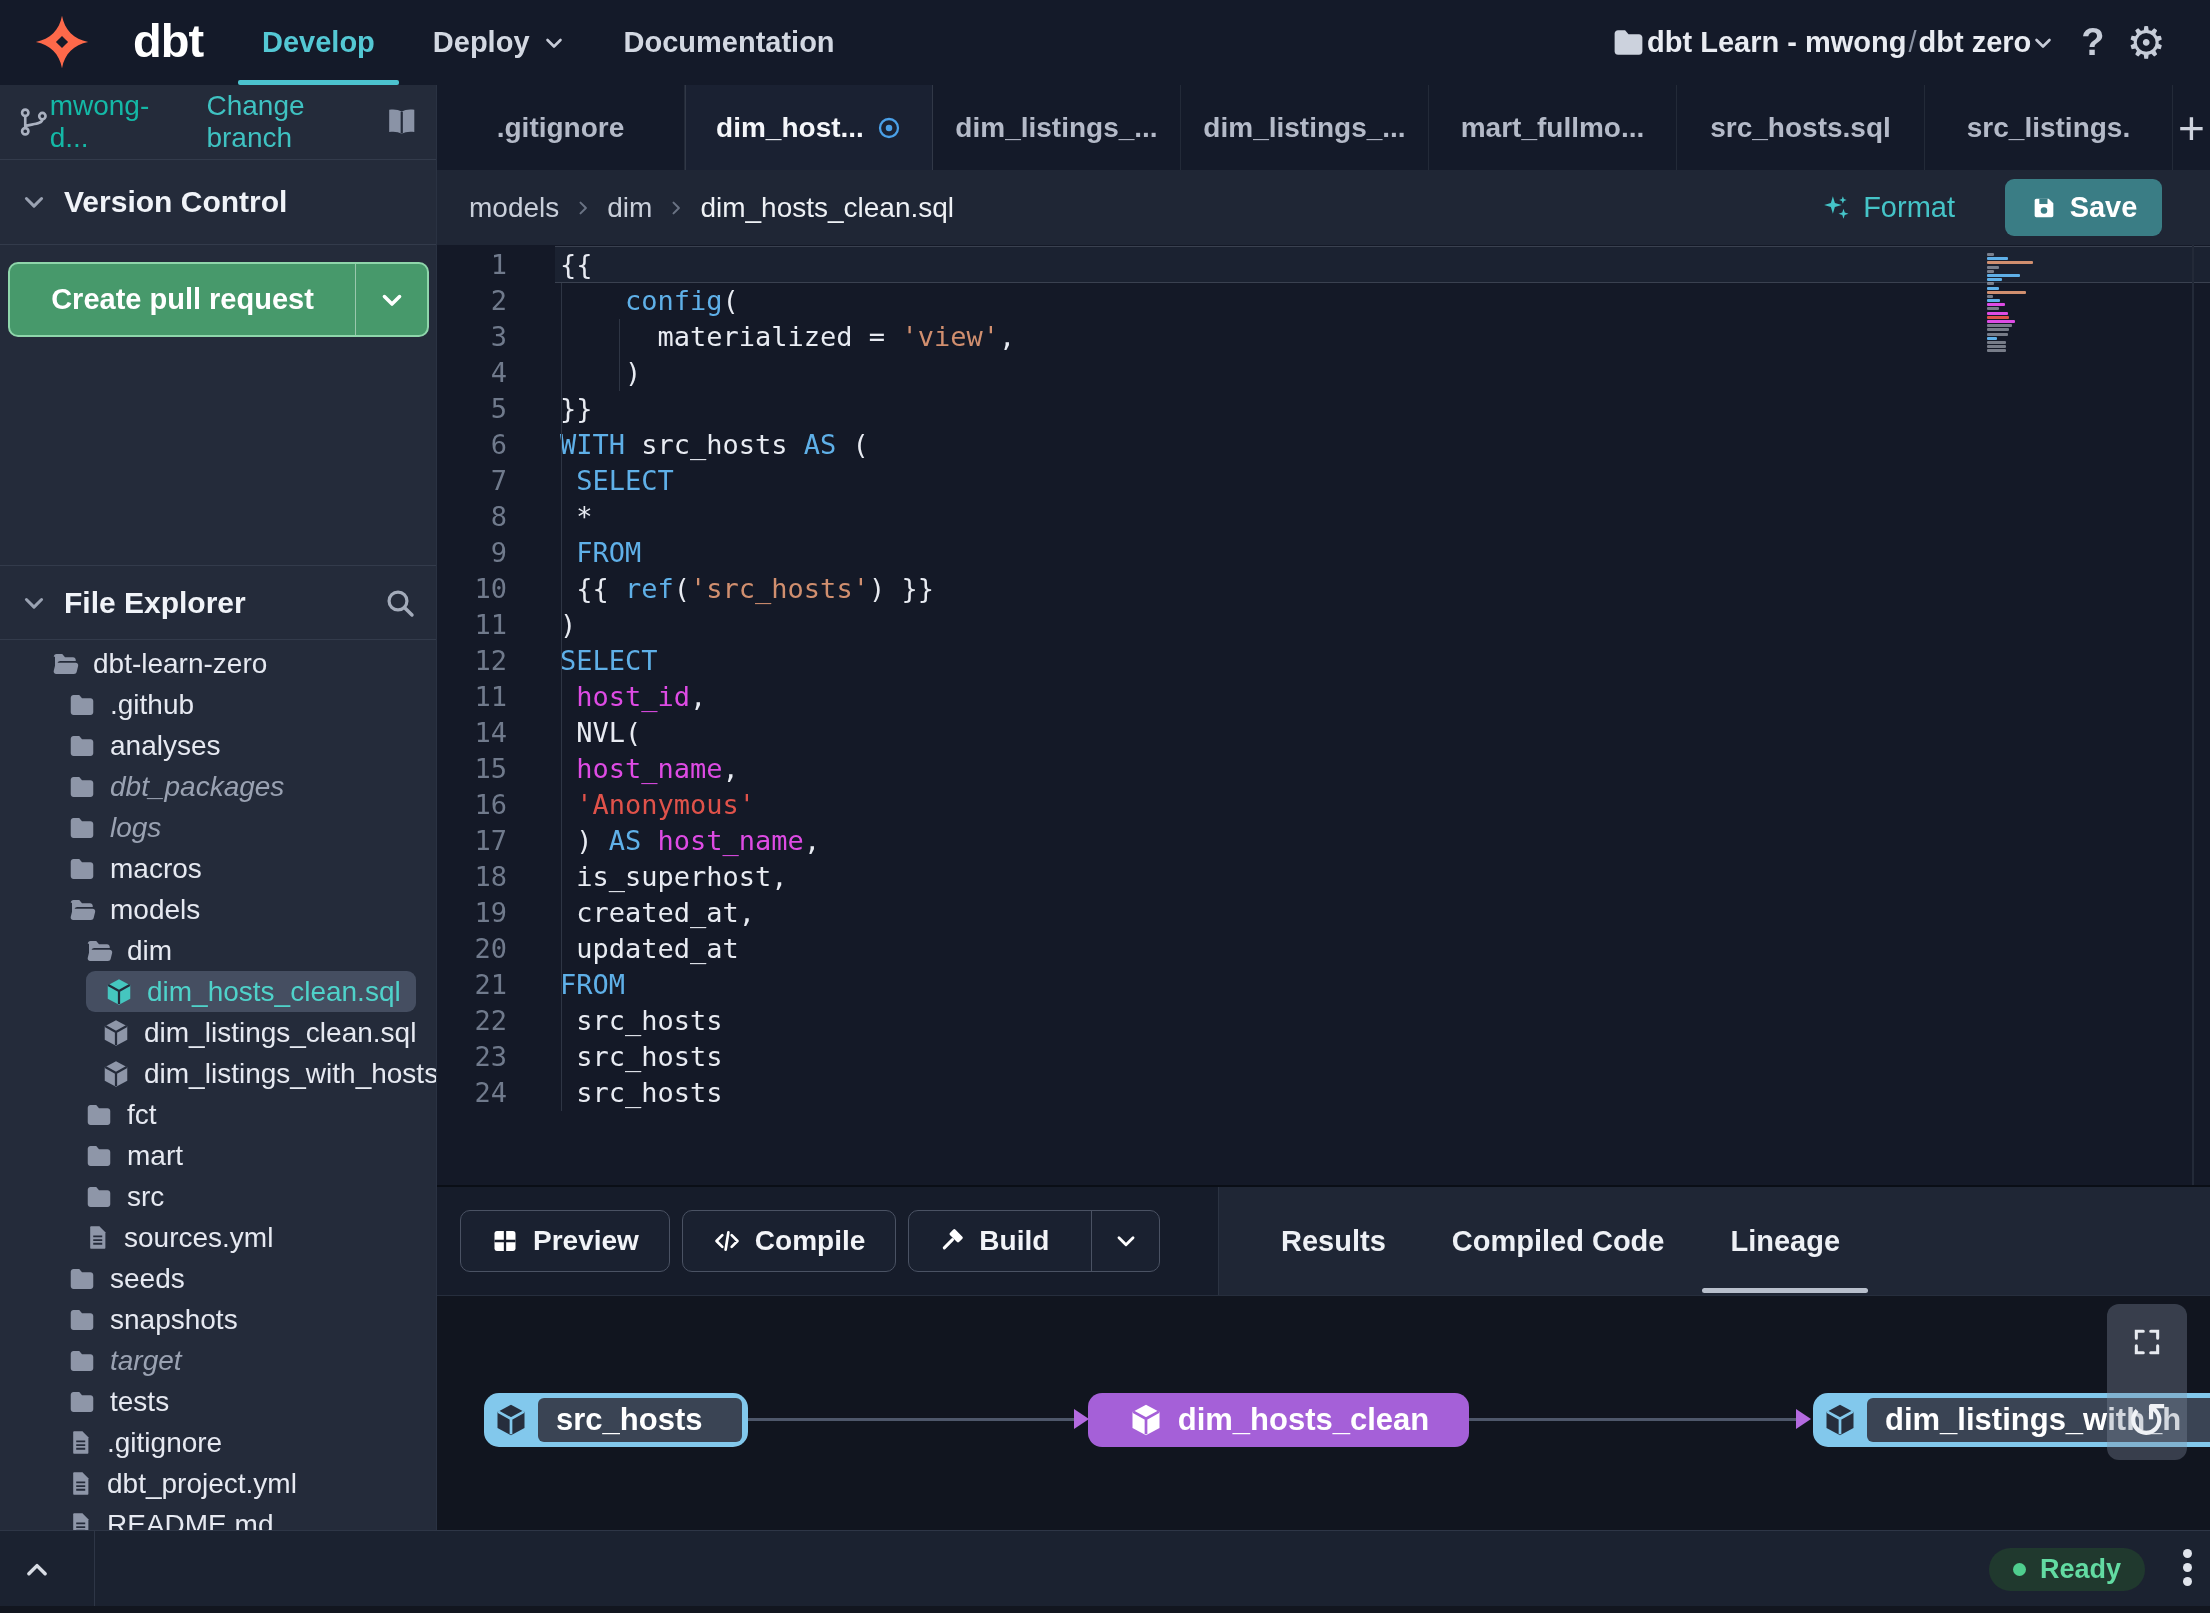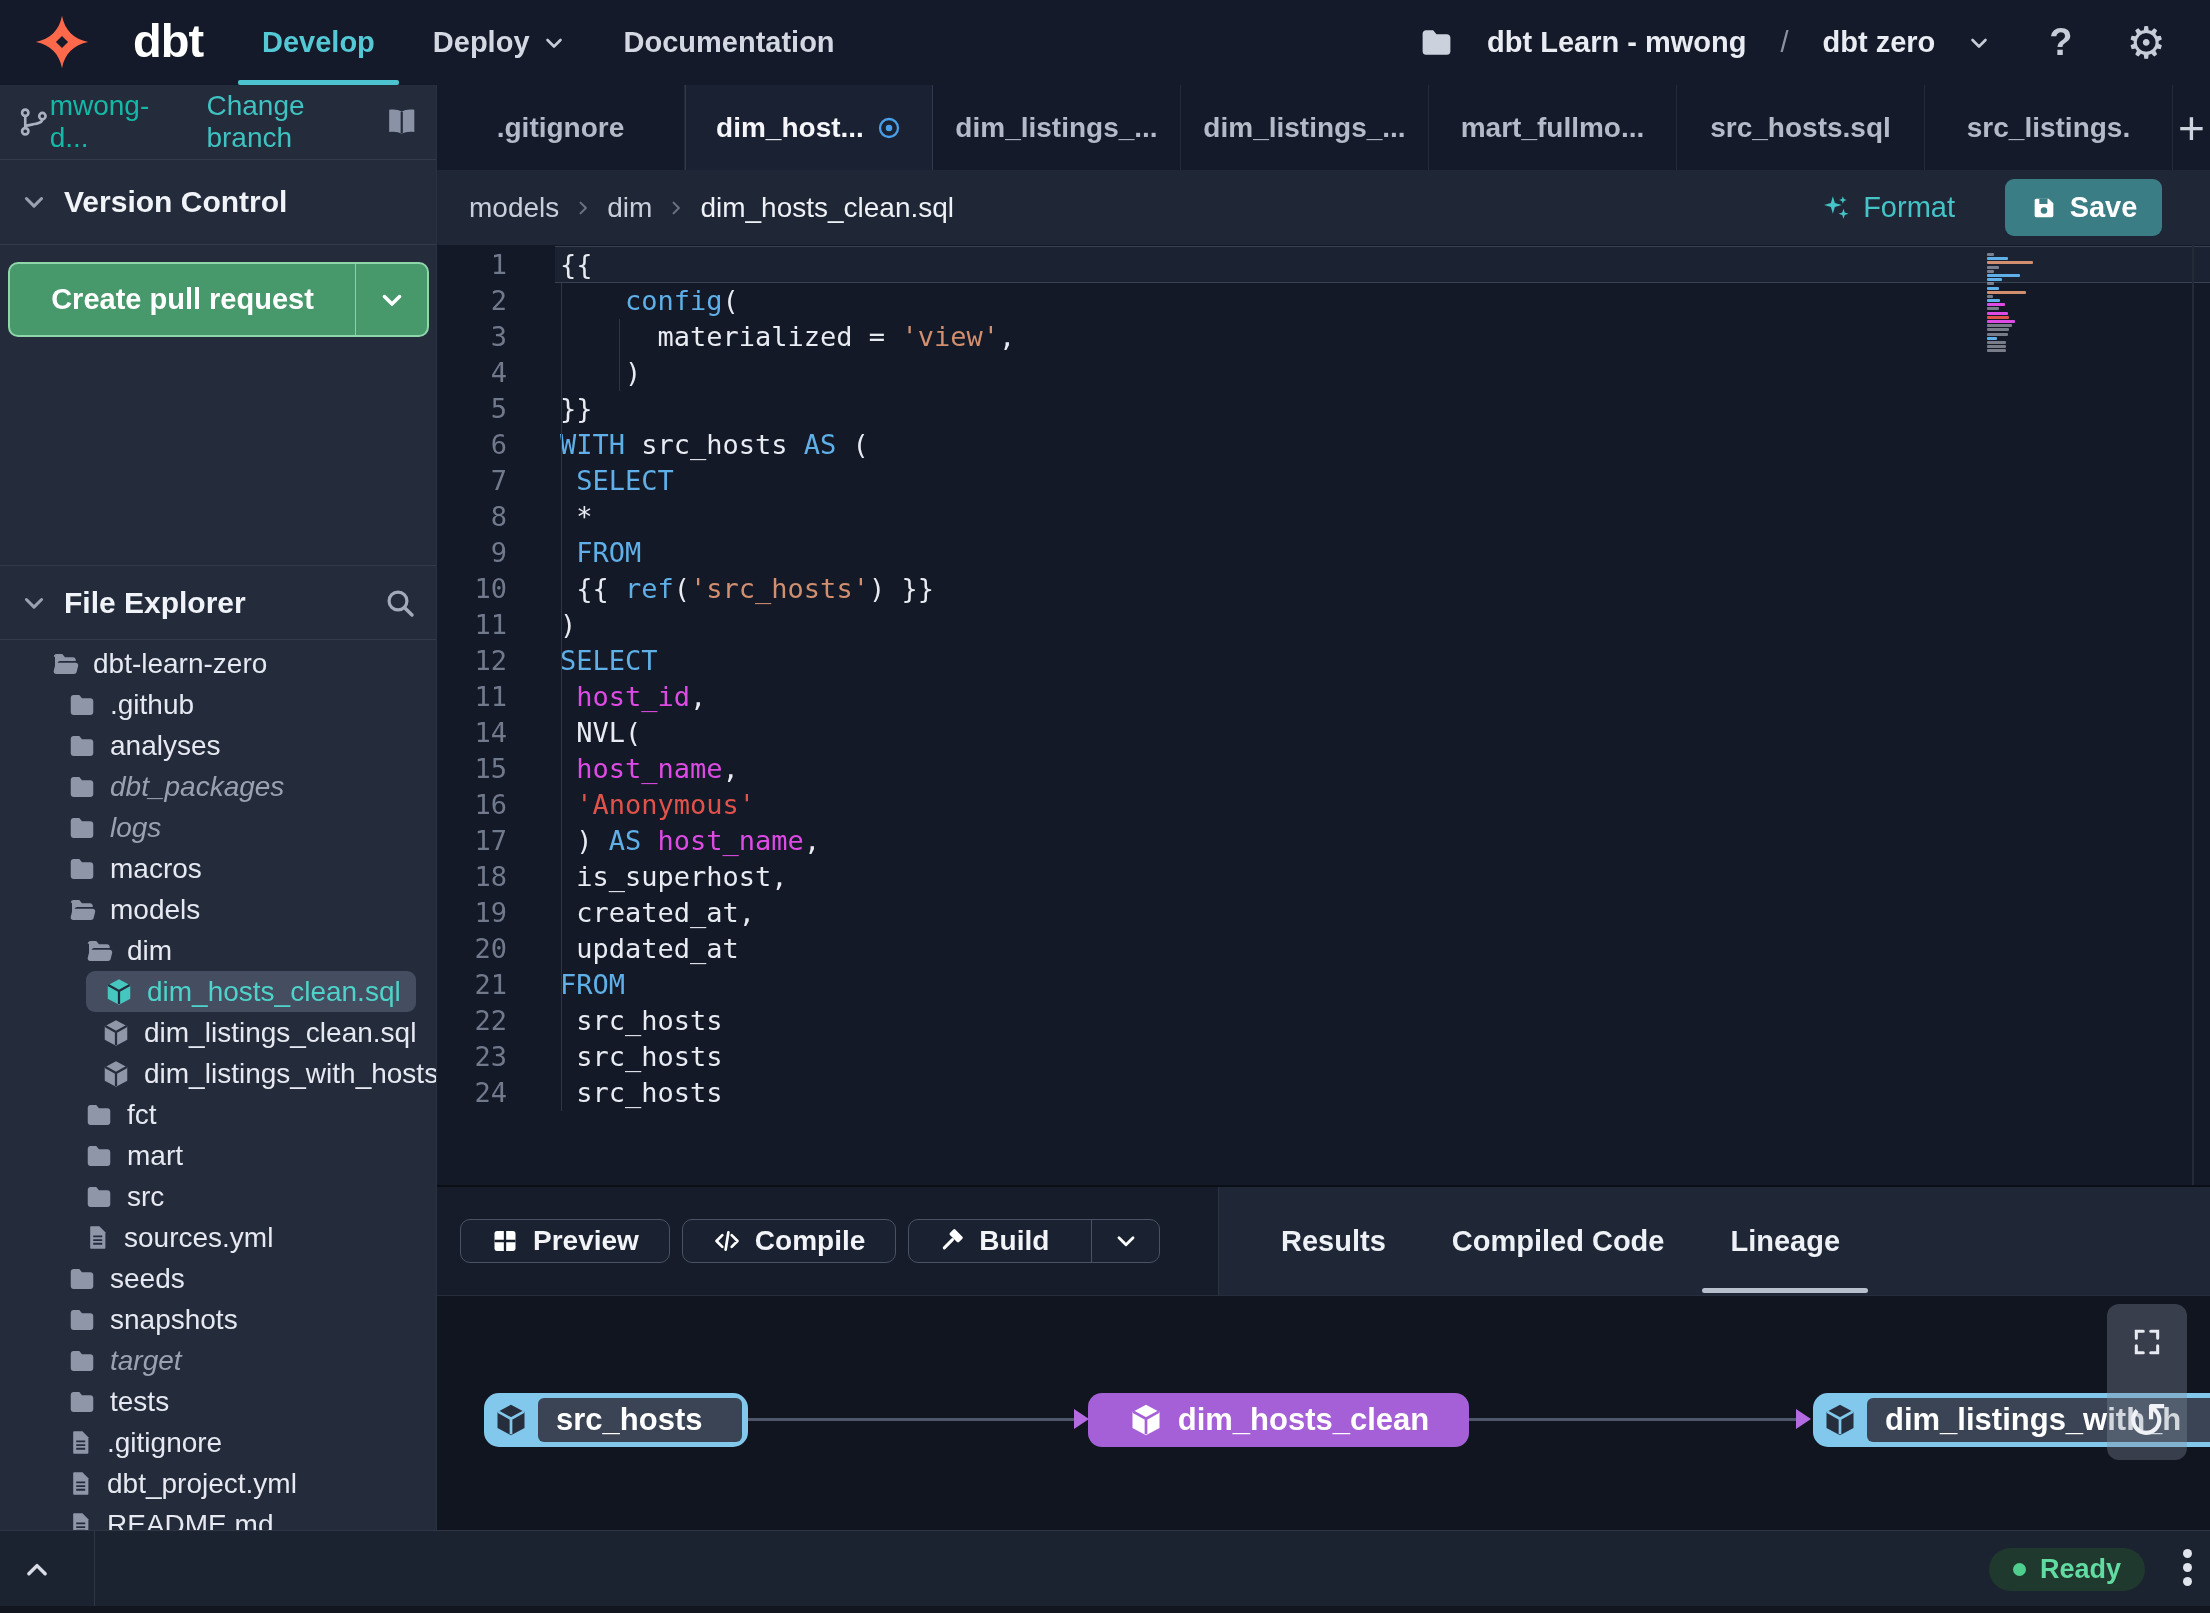--- a/index.html
+++ b/index.html
@@ -11,21 +11,21 @@
 
   
   .topnav{position:absolute;left:0;top:0;width:2210px;height:85px;background:#141a29;}
   .logo{position:absolute;left:34px;top:14px;width:56px;height:56px;}
   .brand{position:absolute;left:100px;top:13px;font-size:47px;font-weight:800;color:#fff;letter-spacing:-1px;margin-left:33px;}
   .nav-items{position:absolute;left:262px;top:0;height:85px;display:flex;gap:58px;}
   .nav-item{position:relative;display:flex;align-items:center;gap:12px;font-size:29px;font-weight:600;color:#d3d8e2;cursor:pointer;}
   .nav-item .icon{width:24px;height:24px;color:#c7ccd8;}
   .nav-item.active{color:#54c8d4;}
   .nav-item.active::after{content:"";position:absolute;left:-24px;right:-24px;bottom:0;height:5px;background:#4cc3cf;border-radius:2px;}
-  .nav-right{position:absolute;right:44px;top:0;height:85px;display:flex;align-items:center;gap:32px;}
+  .nav-right{position:absolute;right:44px;top:0;height:85px;display:flex;align-items:center;gap:0;}
   .nav-right .folder-ic{width:37px;height:37px;color:#ccd2dd;}
   .acct{font-size:29px;font-weight:600;color:#e9ecf2;}
   .slash{font-size:29px;color:#8b93a3;margin:0 2px;}
   .proj{font-size:29px;font-weight:600;color:#e9ecf2;}
   .sw-chev{width:24px;height:24px;color:#c7ccd8;}
   .help-q{font-size:38px;font-weight:800;color:#c6ccd8;margin-left:26px;cursor:pointer;}
   .gear{font-family:"DejaVu Sans",sans-serif;font-size:44px;color:#c6ccd8;margin-left:22px;cursor:pointer;line-height:1;}
 
   
   .sidebar{position:absolute;left:0;top:85px;width:437px;height:1445px;background:#242b3a;border-right:1px solid #2a3242;}
@@ -84,21 +84,21 @@
   .g1{left:124px;top:38px;height:828px;}
   .g2{left:182px;top:74px;height:72px;}
   .minimap{position:absolute;left:1550px;top:8px;width:48px;}
   .mm-bar{height:3px;margin-bottom:1.2px;border-radius:1px;}
   .scrolltrack{position:absolute;right:16px;top:0;bottom:0;width:2px;background:#232a38;}
 
   
   .bp-header{position:absolute;left:437px;top:1185px;width:1773px;height:110px;background:#1f2635;border-top:2px solid #0a0e16;}
   .bp-left{position:absolute;left:0;top:0;width:782px;height:100%;background:#161c2a;border-right:1px solid #2b3342;}
   .bp-actions{position:absolute;left:23px;top:0;height:108px;display:flex;align-items:center;gap:12px;}
-  .act-btn{height:44px;display:flex;align-items:center;justify-content:center;gap:14px;border:1.5px solid #4a5263;border-radius:10px;background:#1a2130;color:#f2f4f8;font-size:28px;font-weight:600;cursor:pointer;}
+  .act-btn{height:62px;display:flex;align-items:center;justify-content:center;gap:14px;border:1.5px solid #4a5263;border-radius:10px;background:#1a2130;color:#f2f4f8;font-size:28px;font-weight:600;cursor:pointer;}
   .act-btn .icon{width:28px;height:28px;color:#fff;}
   .act-main{padding:0 30px;}
   .act-split{display:flex;padding:0;}
   .act-split .act-main{border:none;background:none;height:100%;display:flex;align-items:center;gap:14px;}
   .act-chev{width:68px;height:100%;display:flex;align-items:center;justify-content:center;border-left:1px solid #4a5263;}
   .act-chev .icon{width:26px;height:26px;}
   .bp-tabs{position:absolute;left:844px;top:0;height:108px;display:flex;align-items:center;gap:66px;}
   .bp-tab{position:relative;font-size:29px;font-weight:600;color:#eef1f6;cursor:pointer;height:100%;display:flex;align-items:center;}
   .bp-tab.active::after{content:"";position:absolute;left:-28px;right:-28px;bottom:2px;height:5px;background:#b8bfcc;border-radius:3px;}
 

